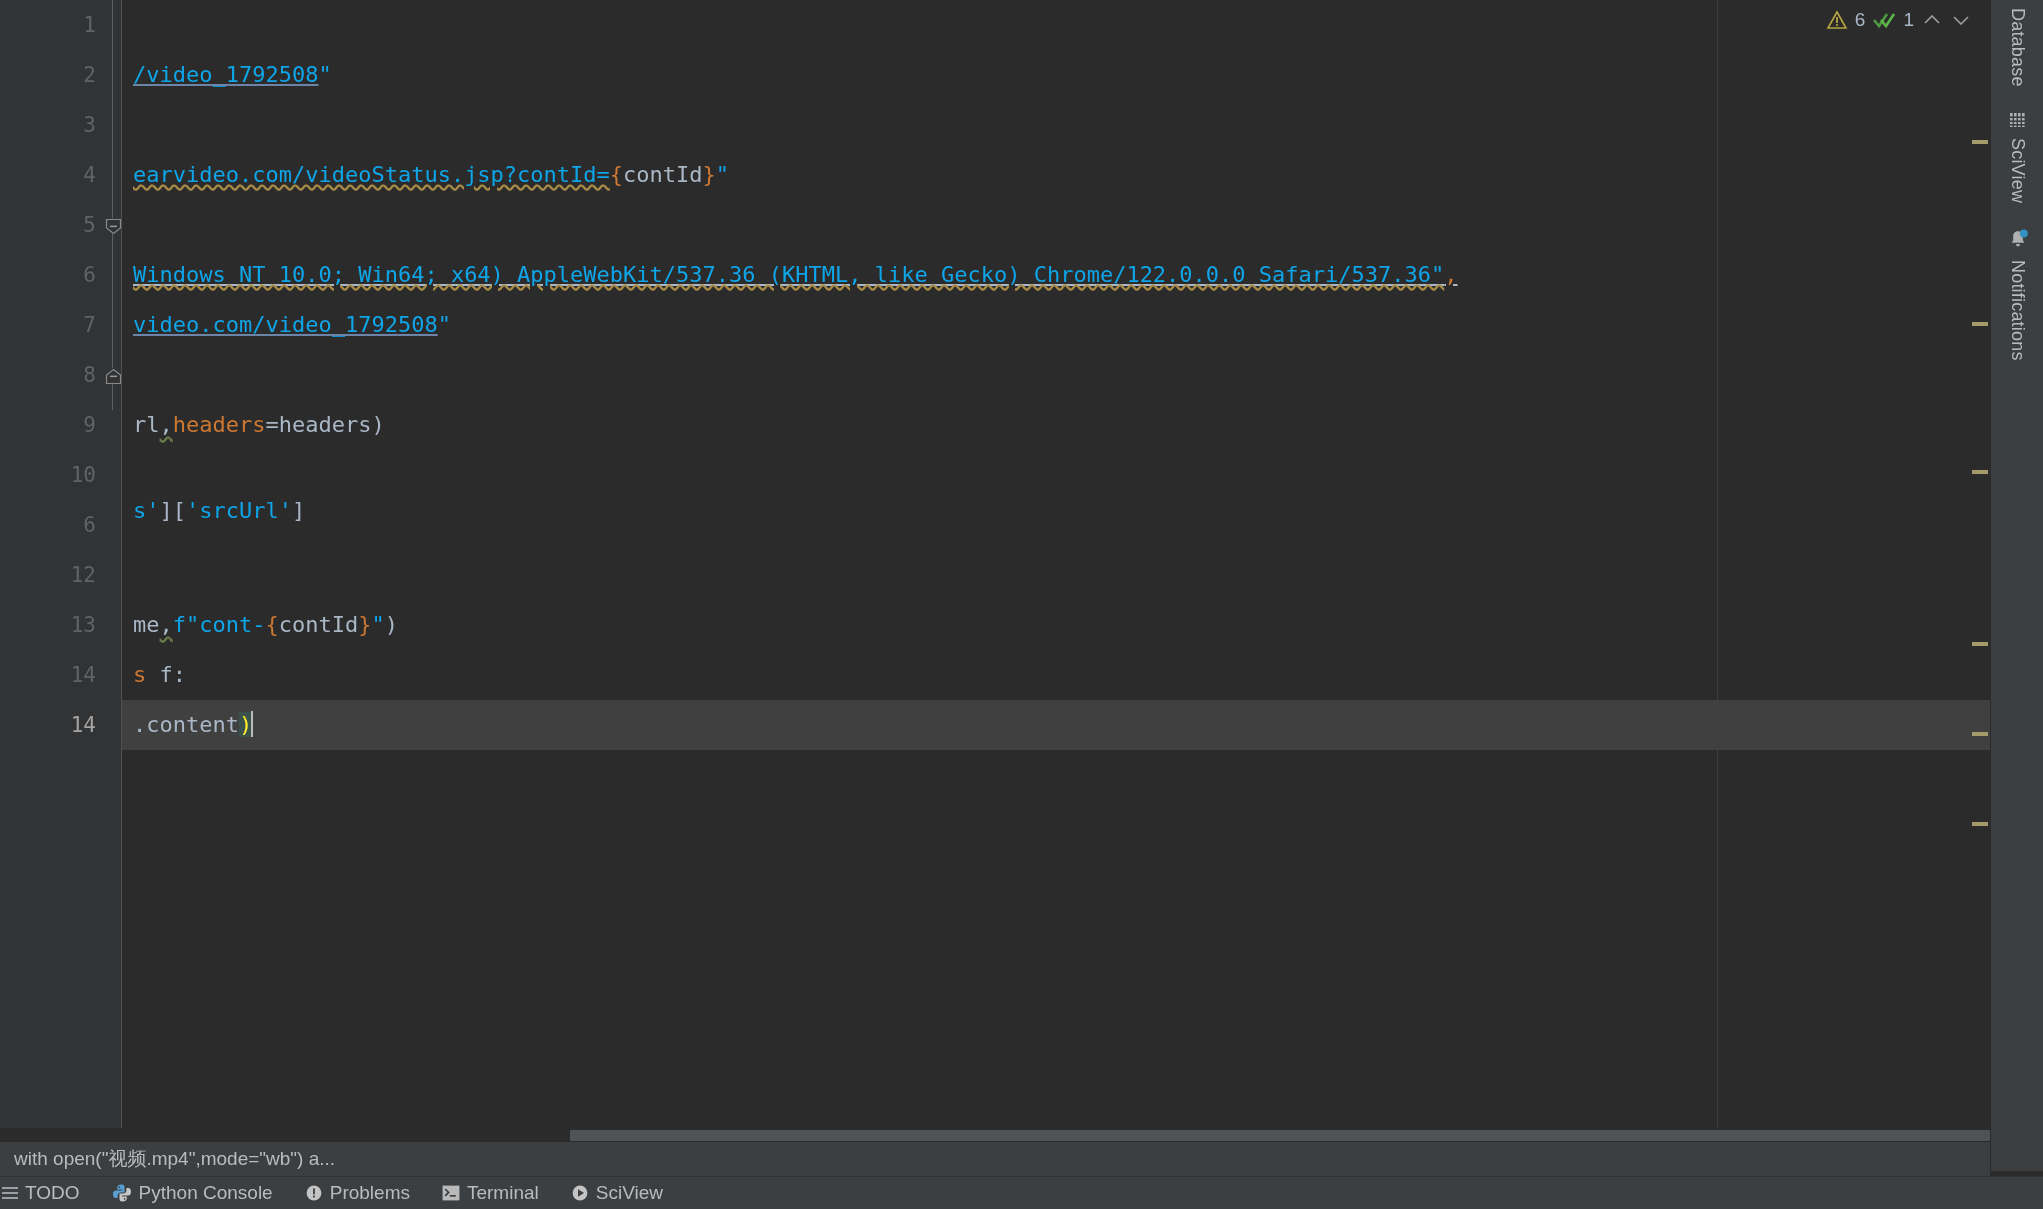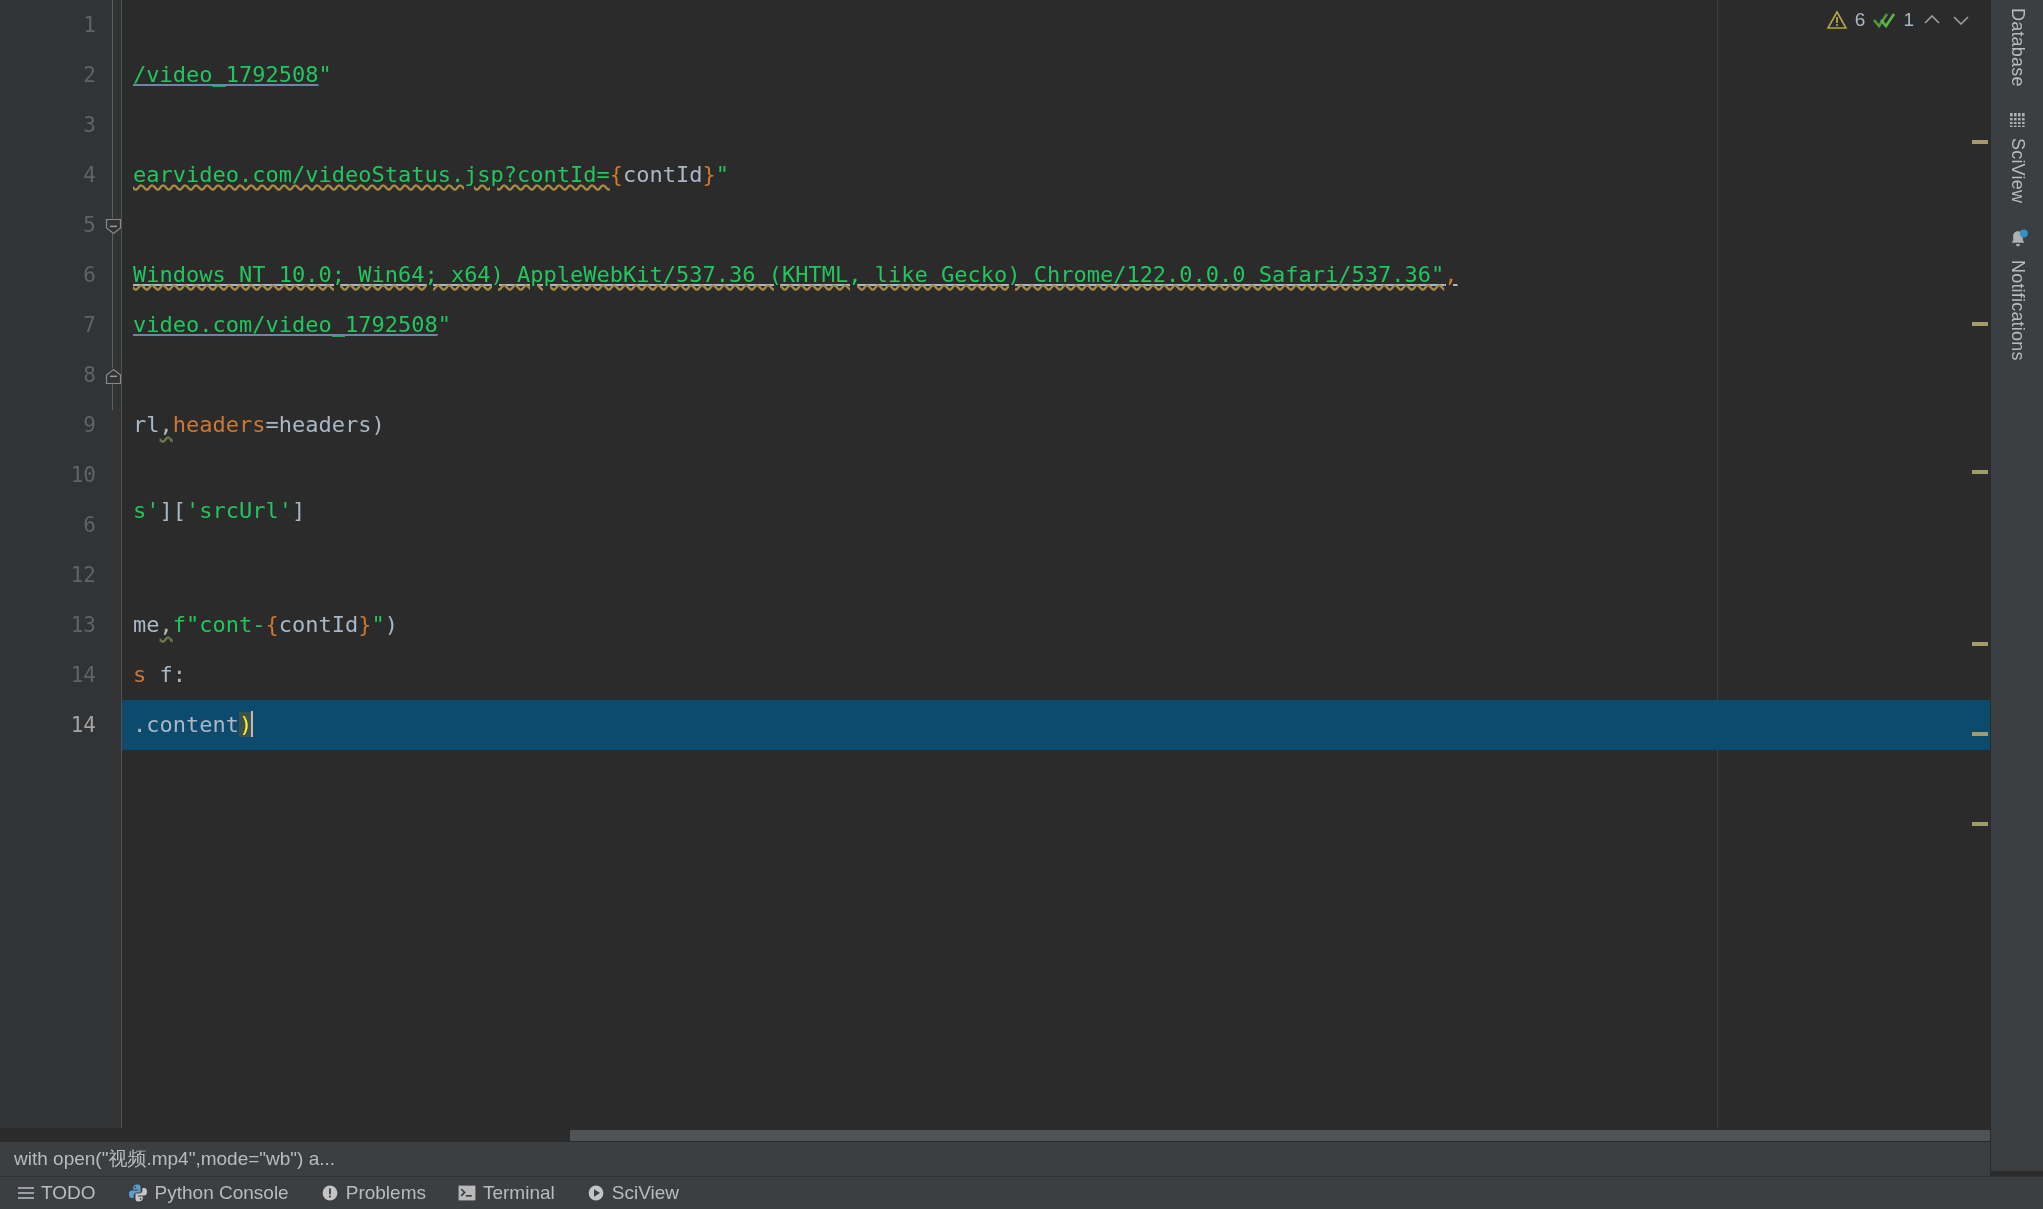--- a/index.html
+++ b/index.html
@@ -66,26 +66,26 @@
   .code-line {
     position:absolute; left:0;
     height:50px; line-height:50px;
     white-space:pre;
     font-family:"DejaVu Sans Mono", monospace;
     font-size:22px;
     color:#a9b7c6;
     padding-left:11px;
   }
   .code-line.current-line {
-    background:#0c4a6e;
+    background:#404040;
     width:100%;
   }
 
   
-  .t-str    { color:#22c55e; }
+  .t-str    { color:#0ea5e9; }
   .t-kw     { color:#cc7832; }
   .t-param  { color:#cc7832; }
   .t-def    { color:#a9b7c6; }
   .t-brace  { color:#cc7832; }
   .t-punct  { color:#a9b7c6; }
   .t-url    { text-decoration:underline; text-decoration-color:#6c84a8; }
   .t-match  { background:#3b514d; color:#ffef28; }
   .t-typo   { text-decoration:underline wavy #6a7a4a; text-underline-offset:4px; }
   .t-warn   { text-decoration:underline wavy #a88b46; text-underline-offset:2px; }
 
@@ -170,21 +170,21 @@
     position:absolute; left:0; top:1176px;
     width:2043px; height:33px;
     background:#3c3f41;
     border-top:1px solid #323232;
     display:flex; align-items:center;
   }
   .bb-item {
     display:flex; align-items:center; gap:7px;
     padding:0 16px; height:33px; cursor:pointer;
   }
-  .bb-item:first-child { padding-left:18px; }
+  .bb-item:first-child { padding-left:2px; }
   .bb-label { font-size:19px; color:#bbbbbb; white-space:nowrap; }
   .bb-icon { display:flex; align-items:center; }
 </style>
 </head>
 <body>
 
 <div id="app">
 
   <div class="editor-area">
 

